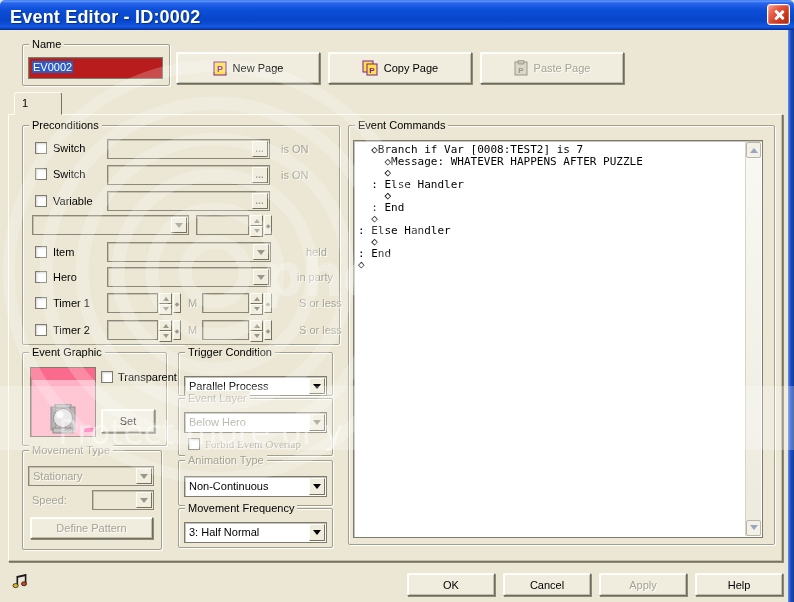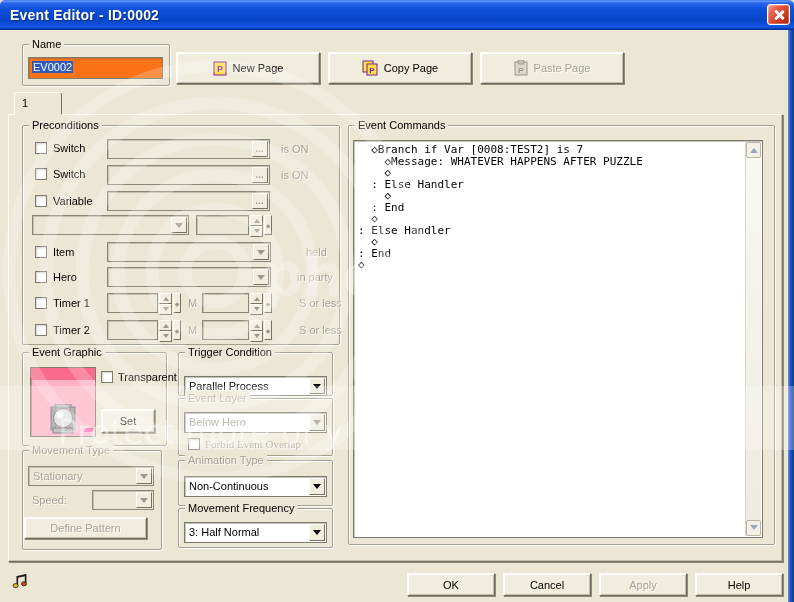--- a/index.html
+++ b/index.html
@@ -4,21 +4,21 @@
 <style>
   * { margin:0; padding:0; box-sizing:border-box; }
   html,body { width:794px; height:602px; }
   body { font-family:"Liberation Sans", sans-serif; font-size:11px; color:#000; }
   #window { position:relative; width:794px; height:602px; background:#EBE7D4; overflow:hidden; }
 
   
   .titlebar { position:absolute; left:0; top:0; width:794px; height:30px;
     background:linear-gradient(180deg,#3C7CF0 0%,#5E96F8 4%,#2A66EC 10%,#0D4FD8 32%,#0845C8 68%,#1458E4 90%,#0A3CB0 96%,#062C88 100%);
     border-radius:5px 5px 0 0; }
-  .title-text { position:absolute; left:10px; top:7px; color:#fff; font-size:14px; font-weight:bold;
+  .title-text { position:absolute; left:10px; top:7px; color:#fff; font-size:18px; font-weight:bold;
     text-shadow:1px 1px 1px #08307E; letter-spacing:0.2px; }
   .close-btn { position:absolute; left:767px; top:4px; width:23px; height:21px; border:1px solid #fff; border-radius:3px;
     background:linear-gradient(135deg,#F5A890 0%,#E8604A 30%,#CF3A1E 65%,#A92810 100%);
     box-shadow:inset 0 0 0 1px rgba(255,255,255,.25); cursor:pointer; }
   .close-x { position:absolute; left:5px; top:4px; width:12px; height:12px; }
   .close-x::before,.close-x::after { content:""; position:absolute; left:5px; top:0; width:2.5px; height:12px; background:#fff; border-radius:1px; }
   .close-x::before { transform:rotate(45deg); }
   .close-x::after  { transform:rotate(-45deg); }
 
   .right-edge { position:absolute; left:788px; top:30px; width:6px; height:572px;
@@ -94,21 +94,21 @@
   .preview-band { position:absolute; left:0; top:0; right:0; height:12px; background:#FA6A8C; }
   .sprite { position:absolute; left:19px; top:36px; image-rendering:pixelated; }
   .magenta-dash { position:absolute; left:53px; top:60px; width:9px; height:4px; background:#FB4FA0; }
 
   
   .watermark { position:absolute; left:0; top:0; width:794px; height:602px; z-index:50; pointer-events:none; }
 
   
   .footer-btn { width:88px; height:23px; top:573px; }
 
-  .name-input { position:absolute; left:28px; top:57px; width:135px; height:22px; background:#f97316;
+  .name-input { position:absolute; left:28px; top:57px; width:135px; height:22px; background:#b91c1c;
     border:1px solid #7E7B6C; box-shadow:inset 1px 1px 0 rgba(105,102,90,.4); padding:3px 0 0 3px; cursor:text; }
   .sel { background:#2F5BC0; color:#fff; padding:0 1px; }
 </style>
 </head>
 <body>
 
 <div id="window">
 
   <div class="titlebar">
     <span class="title-text">Event Editor - ID:0002</span>
@@ -332,21 +332,21 @@
     <div class="mini-btn">
         <div class="tri-down dis"></div>
       </div>
   </div>
   <span class="lbl gray" style="left:32px;top:494px;">Speed:</span>
   <div class="field sunken-beige" style="left:92px;top:490px;width:62px;height:20px;">
     <div class="mini-btn">
         <div class="tri-down dis"></div>
       </div>
   </div>
-  <div class="btn disabled" style="left:24px;top:517px;width:123px;height:22px;">
+  <div class="btn disabled" style="left:30px;top:517px;width:123px;height:22px;">
     <span class="btn-label">Define Pattern</span>
   </div>
 
   <div class="groupbox" style="left:178px;top:352px;width:155px;height:44px;">
     <span class="legend">Trigger Condition</span>
   </div>
   <div class="field sunken-white" style="left:184px;top:376px;width:143px;height:20px;text-decoration:underline;">
     <span class="val">Parallel Process</span>
     <div class="mini-btn">
         <div class="tri-down"></div>

